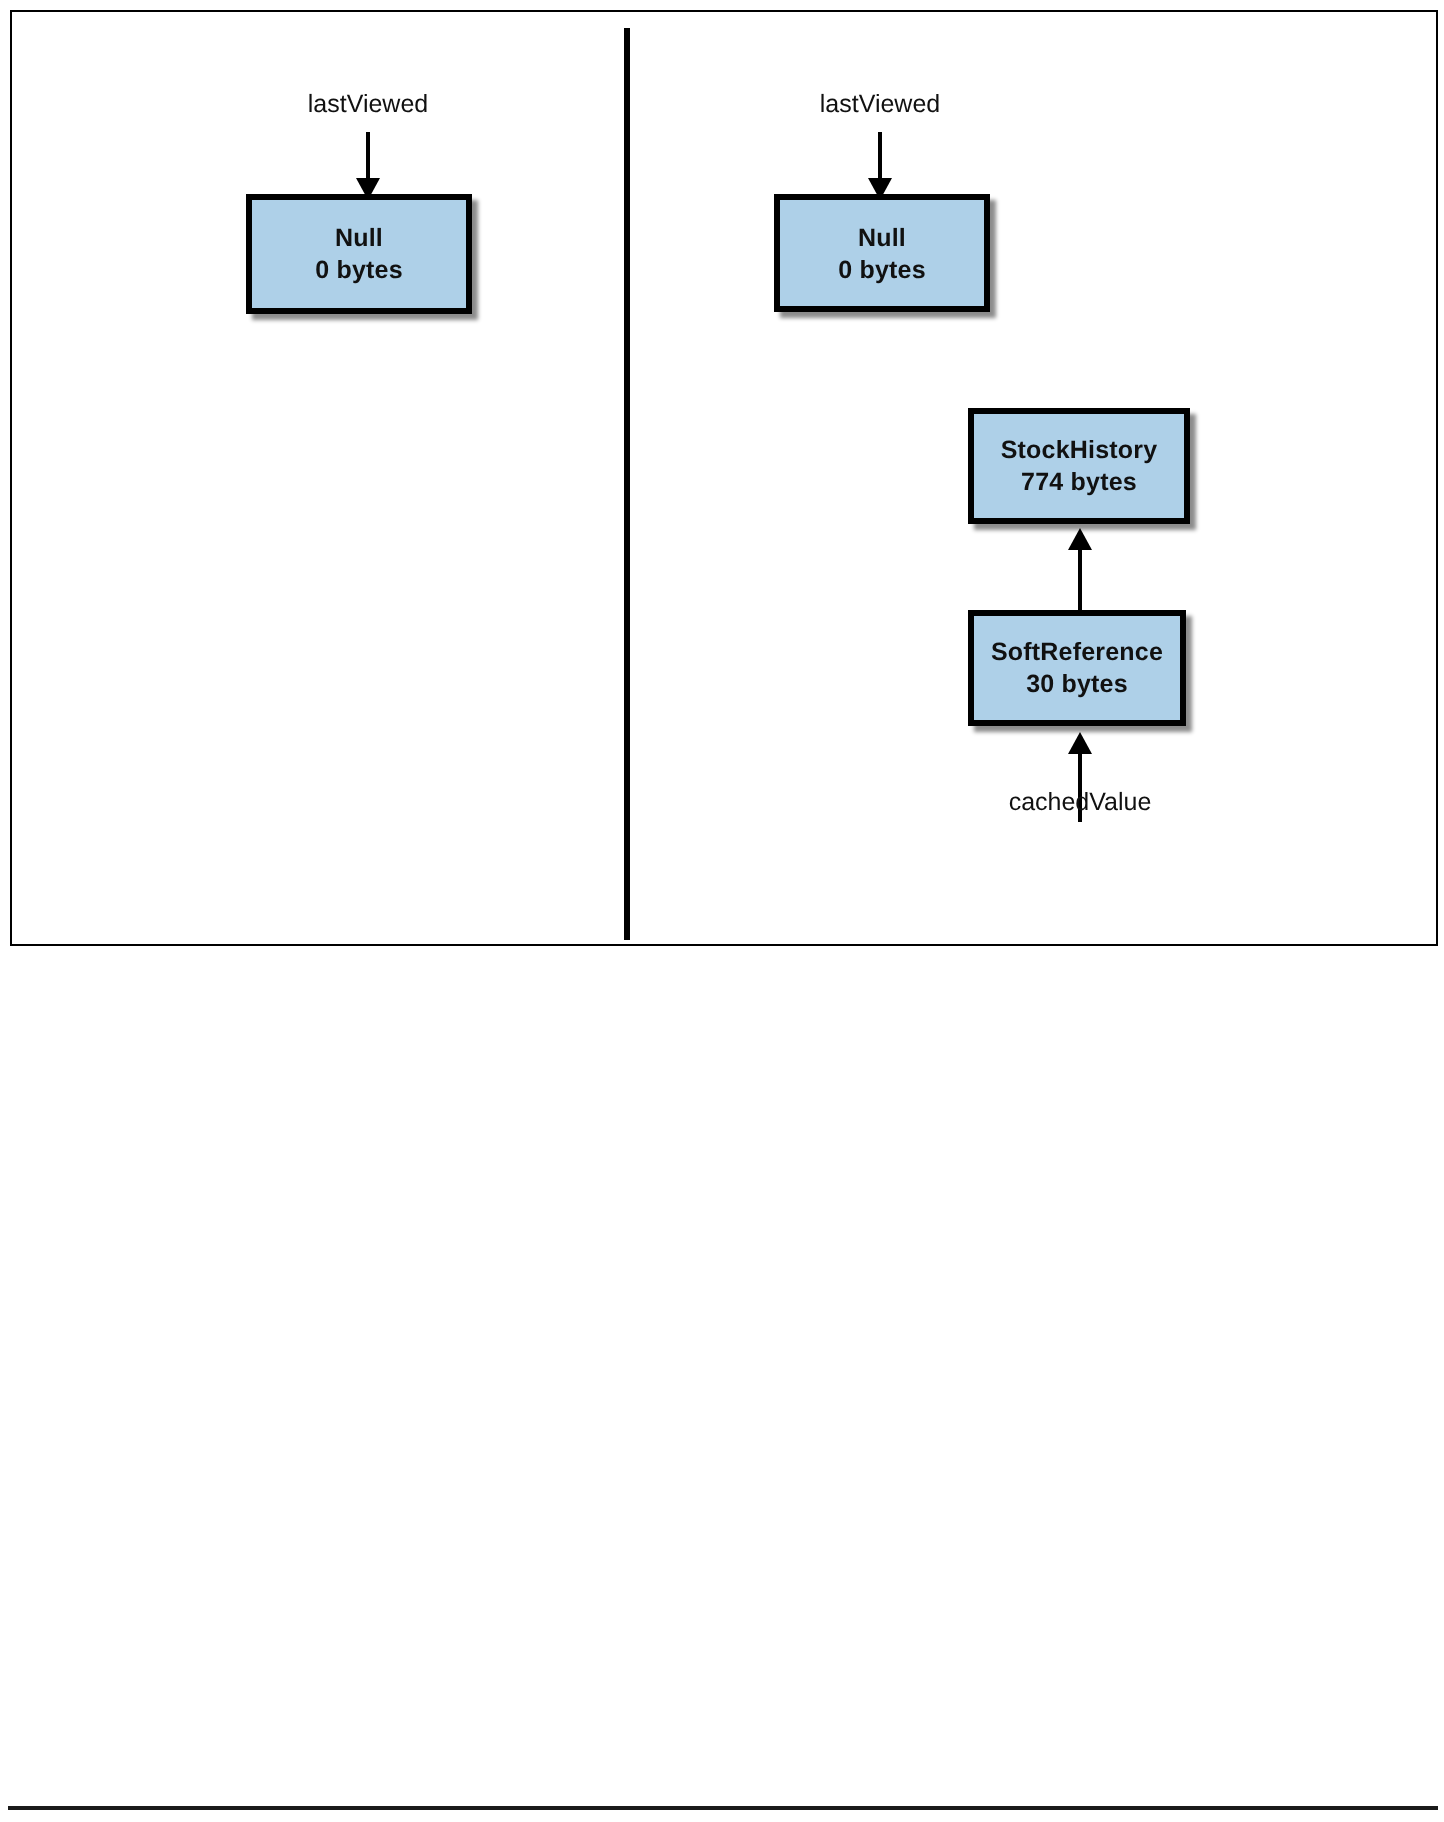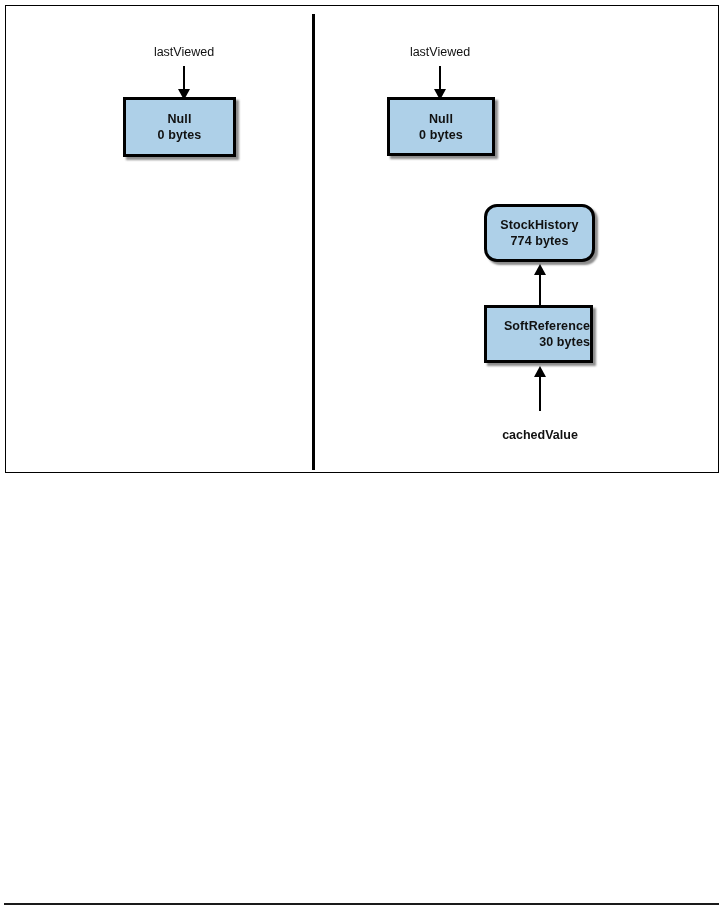--- a/index.html
+++ b/index.html
@@ -123,33 +123,33 @@
   <div class="var-label" style="left: 434px; top: 39px;">lastViewed</div>
 
   <div class="arrow-shaft" style="left: 434px; top: 60px; height: 25px;"></div>
   <div class="arrow-head down" style="left: 434px; top: 83px;"></div>
 
   <div class="obj-box" style="left: 381px; top: 91px; width: 108px; height: 59px;">
     <span class="box-line">Null</span>
     <span class="box-line">0 bytes</span>
   </div>
 
-  <div class="obj-box" style="left: 478px; top: 198px; width: 111px; height: 58px; border-radius: 13px;">
+  <div class="obj-box" style="left: 478px; top: 198px; width: 111px; height: 58px;">
     <span class="box-line">StockHistory</span>
     <span class="box-line">774 bytes</span>
   </div>
 
   <div class="arrow-head up" style="left: 534px; top: 258px;"></div>
   <div class="arrow-shaft" style="left: 534px; top: 268px; height: 32px;"></div>
 
-  <div class="obj-box" style="left: 478px; top: 299px; width: 109px; height: 58px; align-items: flex-end;">
+  <div class="obj-box" style="left: 478px; top: 299px; width: 109px; height: 58px;">
     <span class="box-line">SoftReference</span>
     <span class="box-line">30 bytes</span>
   </div>
 
   <div class="arrow-head up" style="left: 534px; top: 360px;"></div>
   <div class="arrow-shaft" style="left: 534px; top: 370px; height: 35px;"></div>
 
-  <div class="var-label" style="left: 534px; top: 422px; font-weight: bold;">cachedValue</div>
+  <div class="var-label" style="left: 534px; top: 388px;">cachedValue</div>
 
 </div>
 
 <div id="bottom-rule"></div>
 
 </body></html>

